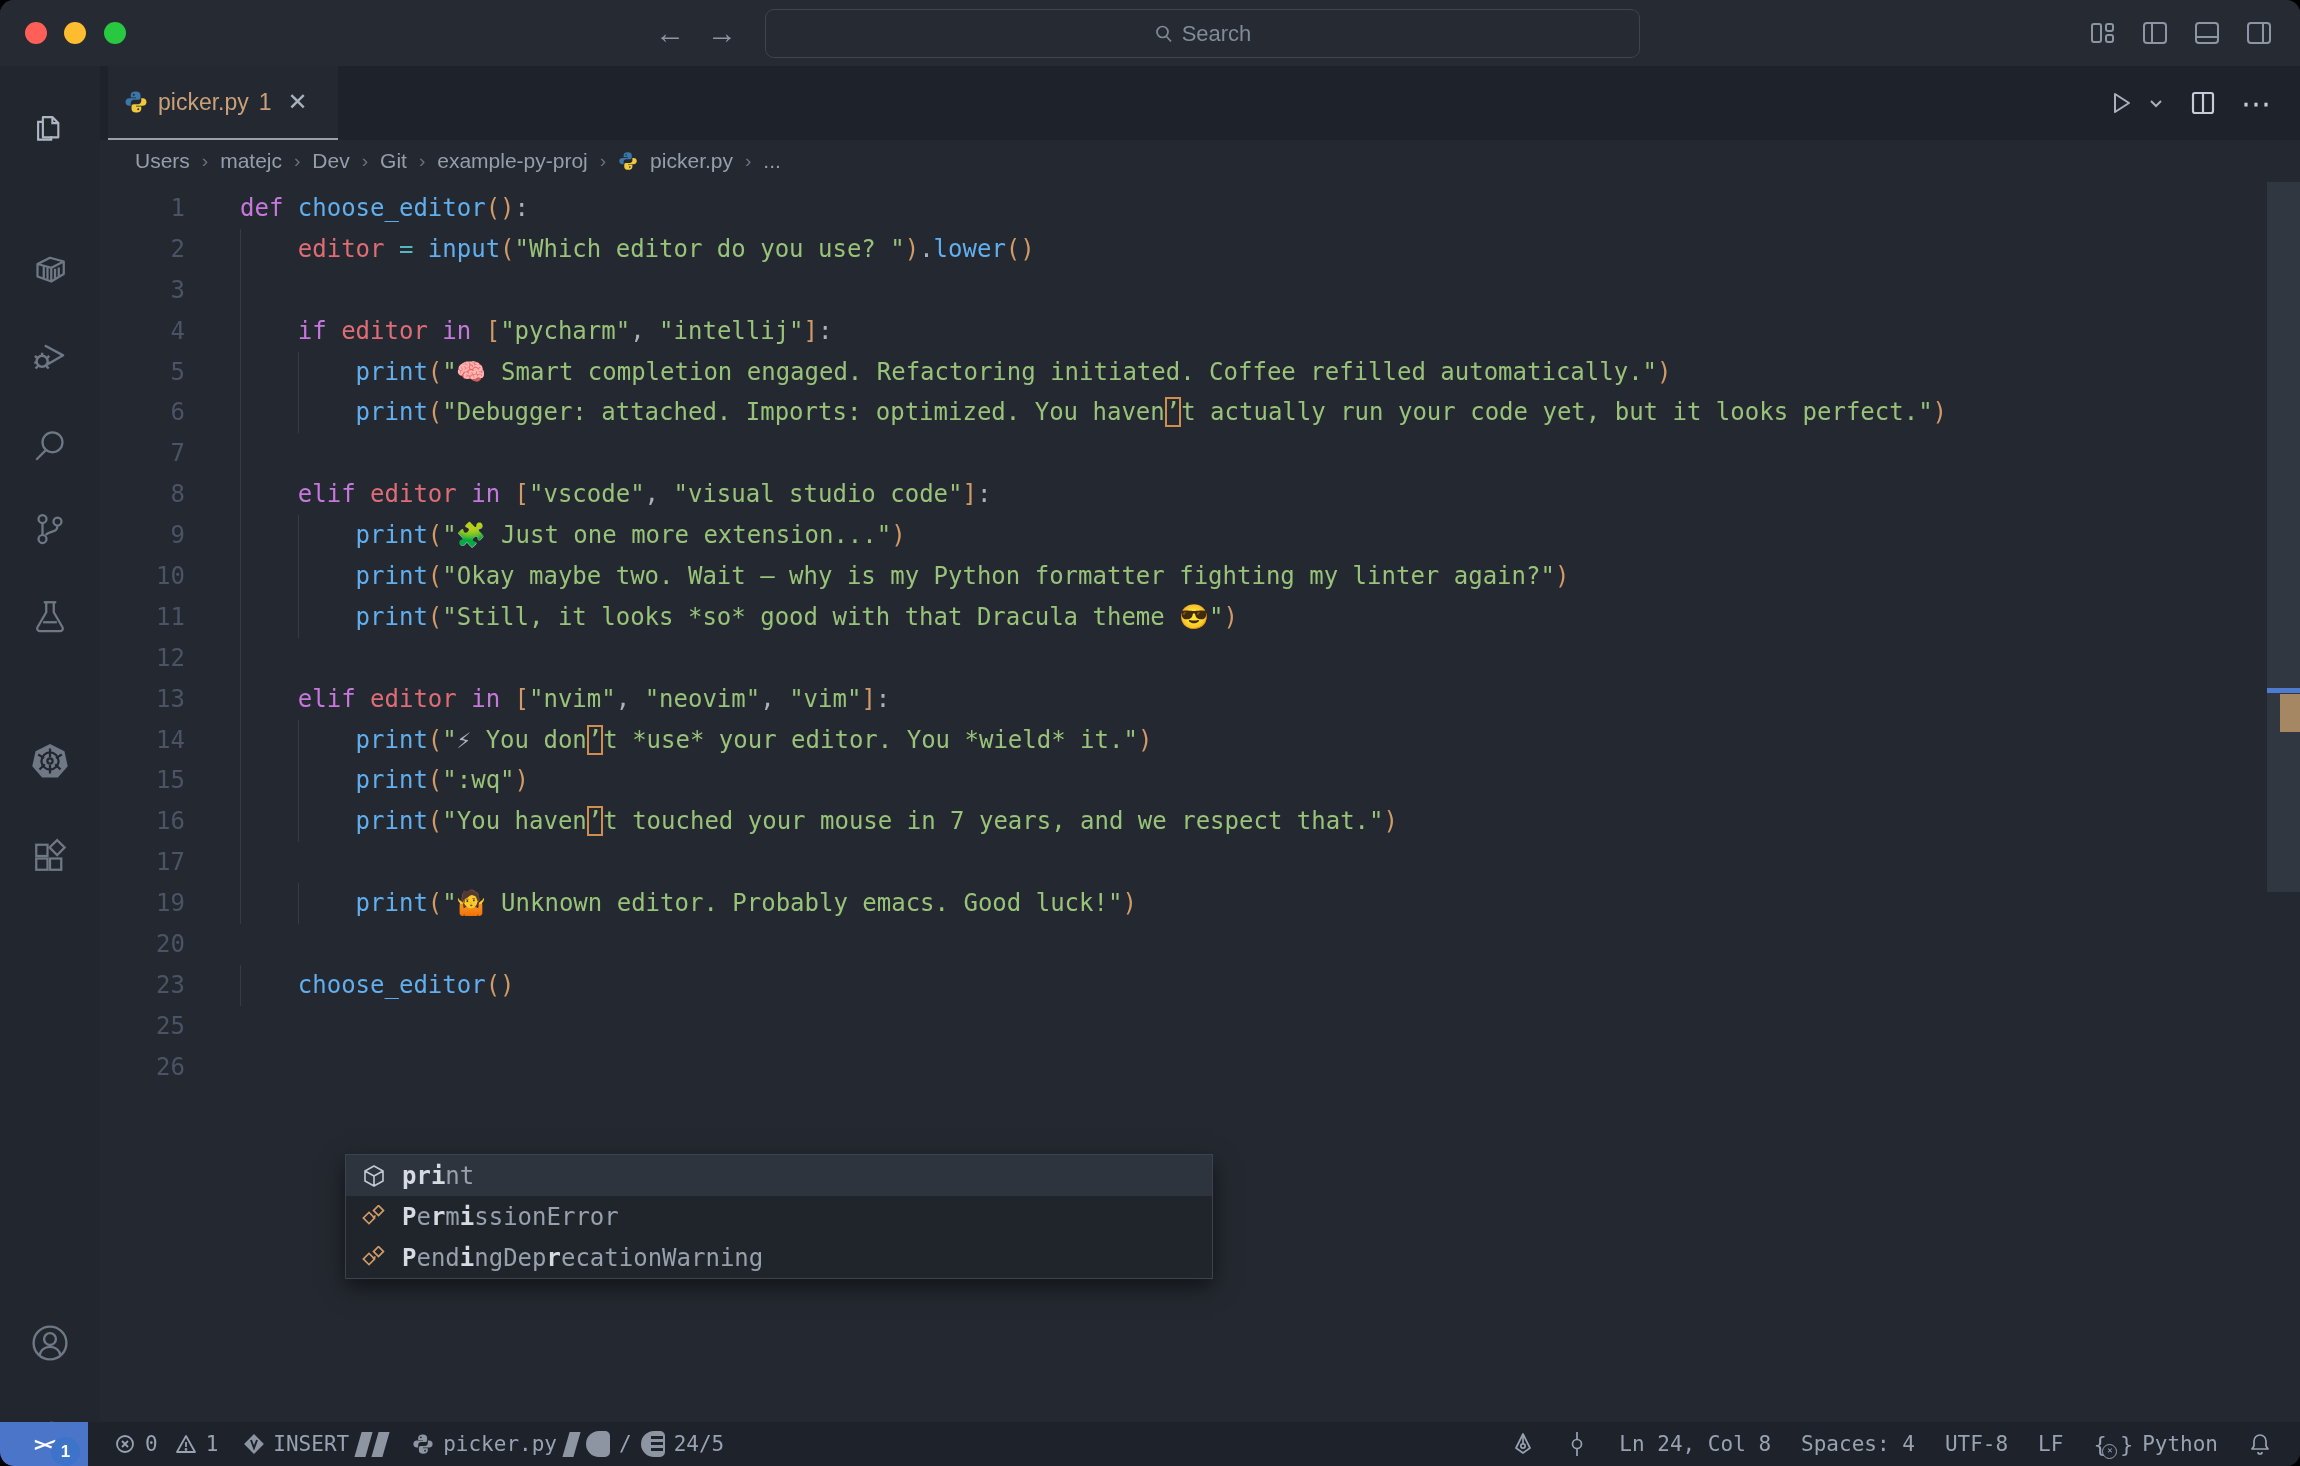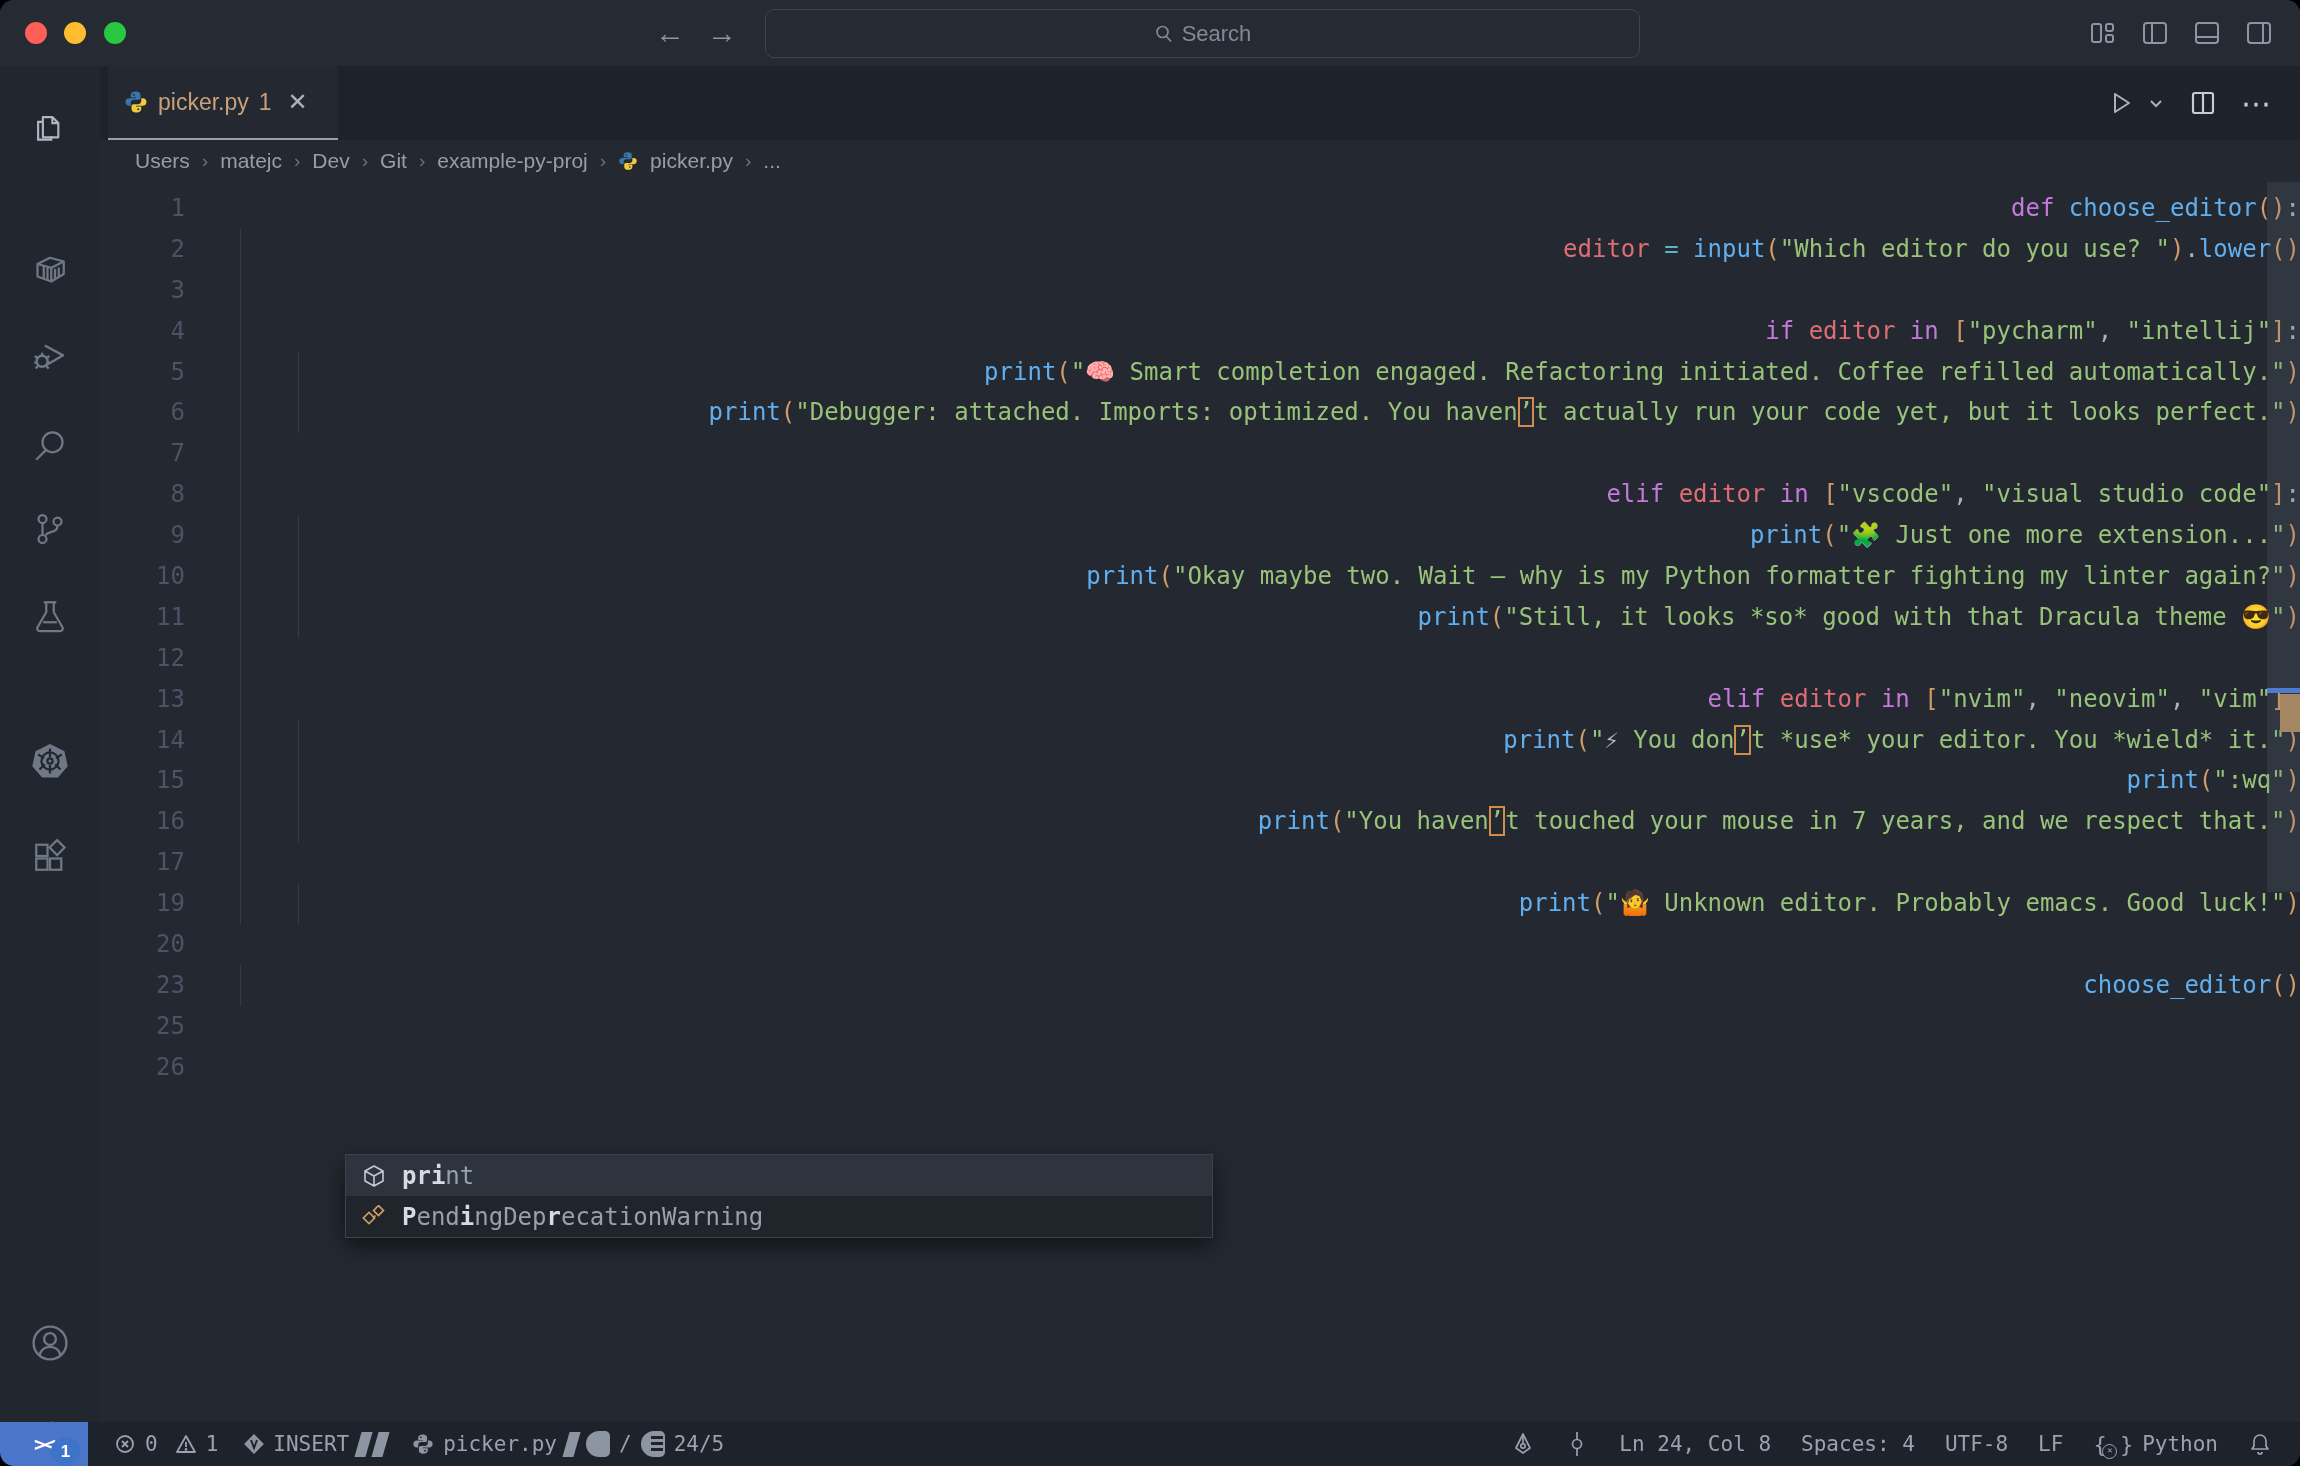--- a/index.html
+++ b/index.html
@@ -46,21 +46,21 @@
               justify-content:center;z-index:3;}
 
   
   #editor{position:absolute;left:100px;top:182px;right:0;bottom:44px;background:#242931;overflow:hidden;}
   #code-lines{position:absolute;left:0;top:6px;right:0;font-family:"DejaVu Sans Mono",monospace;
               font-size:24px;line-height:40.9px;}
   .line{display:flex;height:40.9px;white-space:pre;}
   .gut{width:85px;text-align:right;color:#4b5365;flex:0 0 85px;}
   .rest{flex:1;display:flex;position:relative;}
   .glyph{width:55px;flex:0 0 55px;position:relative;}
-  .txt{position:relative;flex:1;text-align:right;}
+  .txt{position:relative;flex:1;}
   .cur .rest{background:#2a303a;box-shadow:inset 0 1px 0 #3a414d, inset 0 -1px 0 #3a414d;}
   .cur .gut{color:#c6cdd9;}
   .guide{position:absolute;top:0;bottom:0;width:1px;background:#353c48;}
   .c-k{color:#c678dd;} .c-f{color:#61afef;} .c-v{color:#e06c75;} .c-s{color:#98c379;}
   .c-b{color:#d19a66;} .c-o{color:#56b6c2;} .c-t{color:#abb2bf;} .c-e{color:#abb2bf;}
   .c-u{color:#98c379;box-shadow:inset 0 0 0 2px #cf8d4e;padding:1px 1px;}
   .c-q{color:#b9c0cb;text-decoration:underline wavy #d19a66 2px;text-underline-offset:7px;}
   .bulbi{position:absolute;left:8px;top:7px;width:21px;height:19px;background:#f5c518;
          border-radius:50% 50% 42% 42%;}
   .bulbi::after{content:"";position:absolute;left:6px;bottom:-5px;width:9px;height:6px;background:#f5c518;
@@ -316,20 +316,30 @@
             <span class="sg-label"><b>pri</b><span>nt</span></span>
           </div>
           <div class="sg-row">
             <span class="sg-icon">
               <svg width="24" height="24" viewBox="0 0 24 24" fill="none" stroke="#d19a66" stroke-width="1.7">
                 <rect x="3" y="9" width="8" height="8" transform="rotate(45 7 13)"></rect>
                 <rect x="13" y="2" width="7" height="7" transform="rotate(45 16.5 5.5)"></rect>
                 <path d="M13.5 10.5 L11 13"></path>
               </svg>
             </span>
+            <span class="sg-label"><b>P</b><span>e</span><b>r</b><span>m</span><b>i</b><span>ssionError</span></span>
+          </div>
+          <div class="sg-row">
+            <span class="sg-icon">
+              <svg width="24" height="24" viewBox="0 0 24 24" fill="none" stroke="#d19a66" stroke-width="1.7">
+                <rect x="3" y="9" width="8" height="8" transform="rotate(45 7 13)"></rect>
+                <rect x="13" y="2" width="7" height="7" transform="rotate(45 16.5 5.5)"></rect>
+                <path d="M13.5 10.5 L11 13"></path>
+              </svg>
+            </span>
             <span class="sg-label"><b>P</b><span>end</span><b>i</b><span>ngDep</span><b>r</b><span>ecationWarning</span></span>
           </div>
         </div>
   </div>
 
   <div id="statusbar">
     <div id="remote">
           <span>&gt;&lt;</span>
         </div>
 

